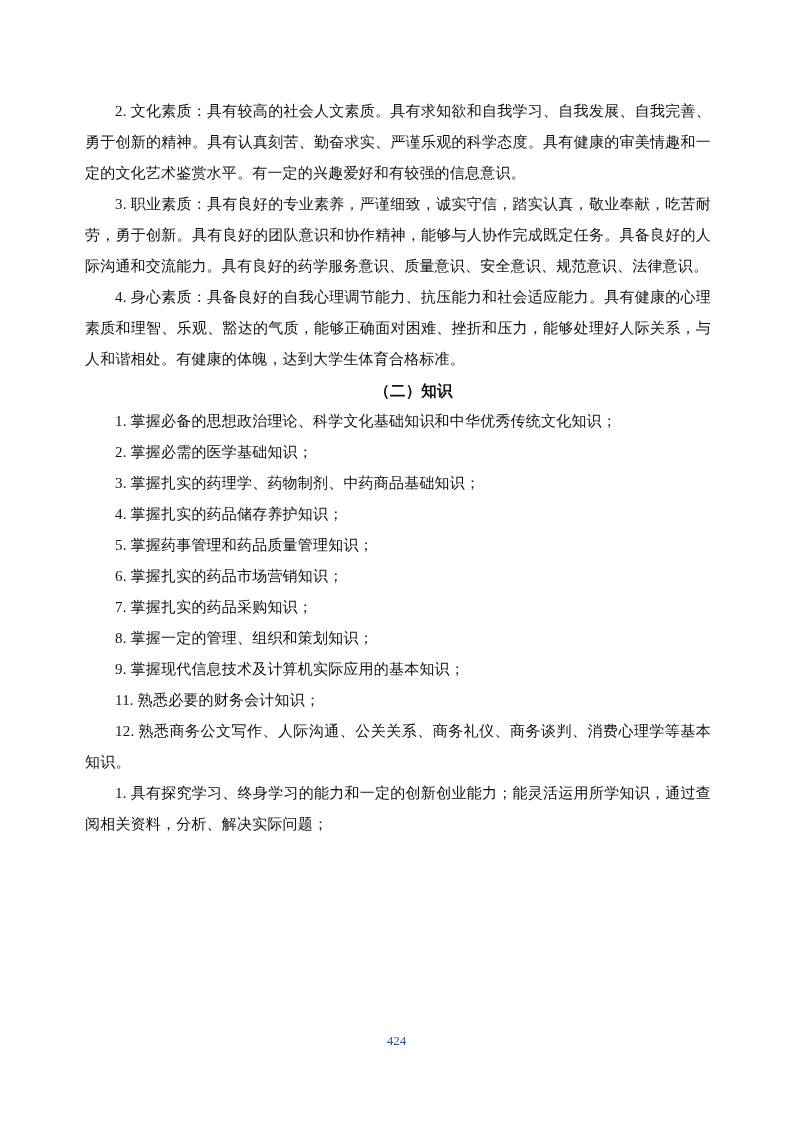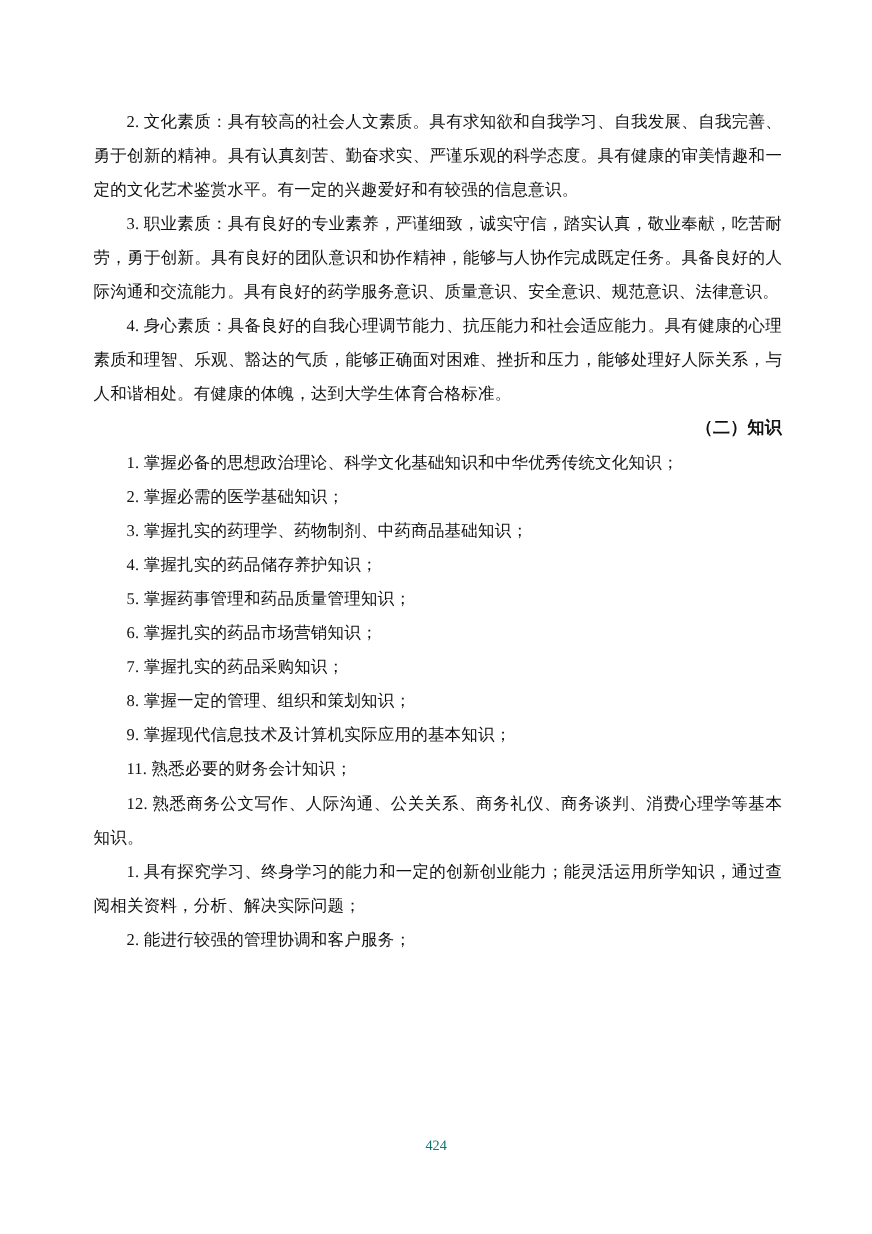--- a/index.html
+++ b/index.html
@@ -27,31 +27,30 @@
     letter-spacing: 0.2px;
     text-align: justify;
   }
   .para { text-align: justify; }
   .para.indent { text-indent: 2em; }
   .run-label { font-weight: normal; }
   .heading {
     font-weight: bold;
     text-indent: 2em;
     font-size: 15.5px;
-    text-align: right;
-    font-family: Liberation Mono, monospace;
+    text-align: center;
   }
   .footer {
     position: absolute;
     left: 0;
     right: 0;
     top: 1033px;
     text-align: center;
     font-size: 13px;
-    color: #0f766e;
+    color: #1d4ed8;
   }
 </style>
 </head>
 <body>
 
 <div class="page">
   <main class="content">
 
 
     <p class="para indent"><strong class="run-label">2. 文化素质：</strong><span>具有较高的社会人文素质。具有求知欲和自我学习、自我发展、自我完善、勇于创新的精神。具有认真刻苦、勤奋求实、严谨乐观的科学态度。具有健康的审美情趣和一定的文化艺术鉴赏水平。有一定的兴趣爱好和有较强的信息意识。</span></p>
@@ -69,20 +68,19 @@
     <p class="para indent">5. 掌握药事管理和药品质量管理知识；</p>
     <p class="para indent">6. 掌握扎实的药品市场营销知识；</p>
     <p class="para indent">7. 掌握扎实的药品采购知识；</p>
     <p class="para indent">8. 掌握一定的管理、组织和策划知识；</p>
     <p class="para indent">9. 掌握现代信息技术及计算机实际应用的基本知识；</p>
     <p class="para indent">11. 熟悉必要的财务会计知识；</p>
     <p class="para indent">12. 熟悉商务公文写作、人际沟通、公关关系、商务礼仪、商务谈判、消费心理学等基本知识。</p>
 
 
     <p class="para indent">1. 具有探究学习、终身学习的能力和一定的创新创业能力；能灵活运用所学知识，通过查阅相关资料，分析、解决实际问题；</p>
-    <p class="para indent">2. 能进行较强的管理协调和客户服务；</p>
 
   </main>
 
   <footer class="footer">
     <span>424</span>
   </footer>
 </div>
 
 </body></html>

